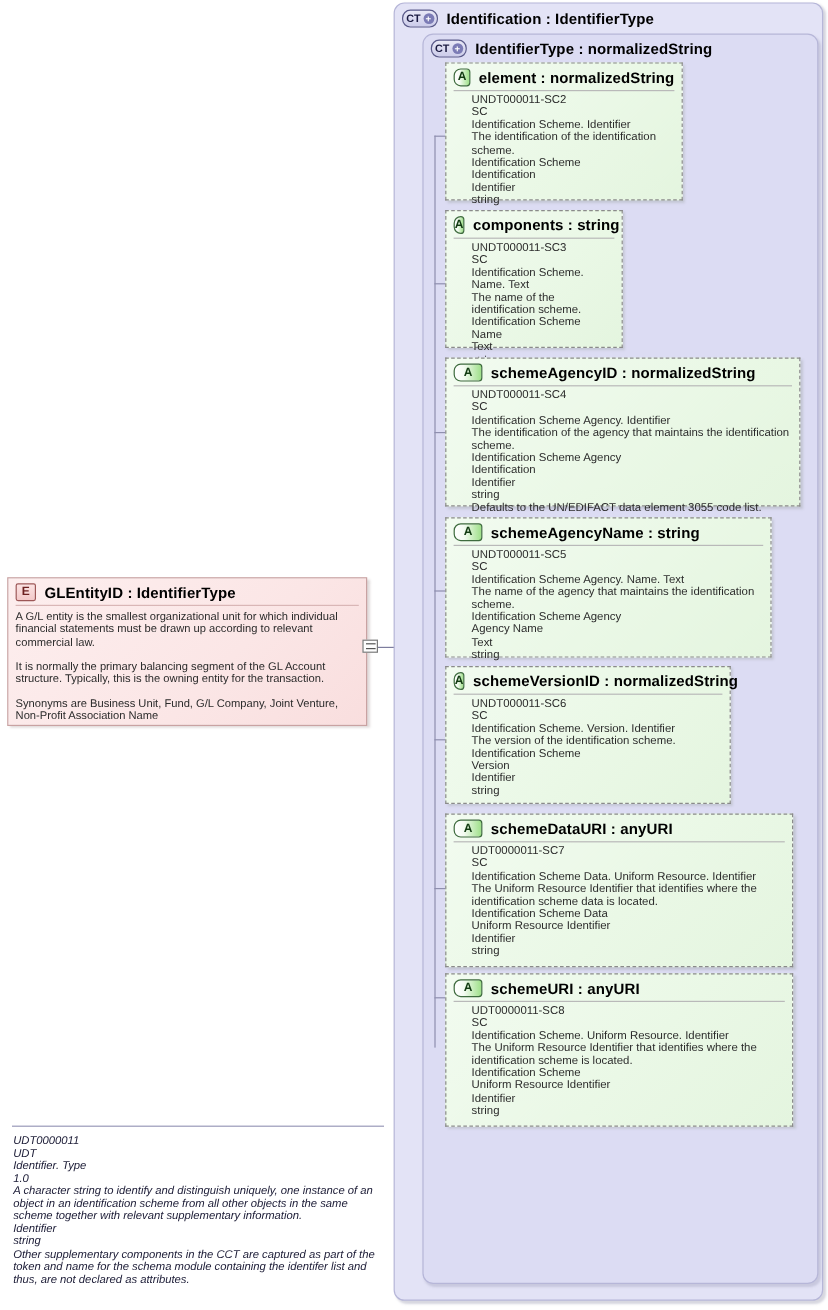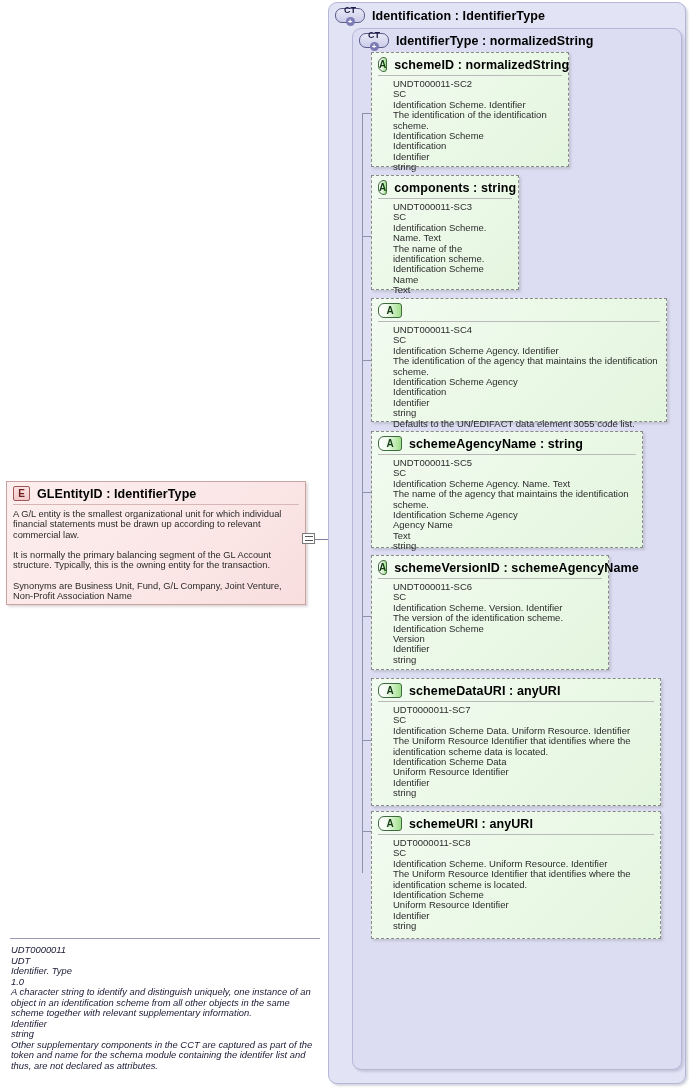--- a/index.html
+++ b/index.html
@@ -18,21 +18,21 @@
   .title-row{display:flex;align-items:center;gap:7px;}
   .box-title{font-weight:bold;font-size:12.5px;letter-spacing:.1px;white-space:nowrap;}
 
   
   .badge-ct{
     display:inline-flex;align-items:center;justify-content:center;gap:2px;
     width:30px;height:15px;
     border:1px solid #5b5b8a;border-radius:7px;
     background:linear-gradient(#e8e8f6,#ccccea);
     font-size:9px;font-weight:bold;color:#1a1a40;
-    line-height:1;padding:0 1px;box-sizing:border-box;flex-direction:column;
+    line-height:1;padding:0 1px;box-sizing:border-box;
   }
   .badge-ct .plus{
     display:inline-block;width:9px;height:9px;border-radius:50%;
     background:#7b7bb5;color:#fff;font-size:8px;line-height:9px;text-align:center;
     font-weight:bold;
   }
   
   .badge-a{
     display:inline-flex;align-items:center;justify-content:center;
     width:24px;height:15px;box-sizing:border-box;
@@ -182,21 +182,21 @@
   <div class="hline" style="left:362px;top:360px;width:12px;"></div>
   <div class="hline" style="left:362px;top:492px;width:12px;"></div>
   <div class="hline" style="left:362px;top:616px;width:12px;"></div>
   <div class="hline" style="left:362px;top:740px;width:12px;"></div>
   <div class="hline" style="left:362px;top:831px;width:12px;"></div>
   <div class="vline" style="left:362px;top:831px;height:42px;"></div>
 
   <div class="attr" style="left:371px;top:52px;width:198px;height:115px;">
     <div class="title-row">
       <span class="badge-a">A</span>
-      <span class="box-title">schemeID : normalizedString</span>
+      <span class="box-title">element : normalizedString</span>
     </div>
     <div class="hr"></div>
     <div class="doc">UNDT000011-SC2
 SC
 Identification Scheme. Identifier
 The identification of the identification scheme.
 Identification Scheme
 Identification
 Identifier
 string</div>
@@ -214,20 +214,21 @@
 The name of the identification scheme.
 Identification Scheme
 Name
 Text
 string</div>
   </div>
 
   <div class="attr" style="left:371px;top:298px;width:296px;height:124px;">
     <div class="title-row">
       <span class="badge-a">A</span>
+      <span class="box-title">schemeAgencyID : normalizedString</span>
     </div>
     <div class="hr"></div>
     <div class="doc">UNDT000011-SC4
 SC
 Identification Scheme Agency. Identifier
 The identification of the agency that maintains the identification scheme.
 Identification Scheme Agency
 Identification
 Identifier
 string
@@ -246,21 +247,21 @@
 The name of the agency that maintains the identification scheme.
 Identification Scheme Agency
 Agency Name
 Text
 string</div>
   </div>
 
   <div class="attr" style="left:371px;top:555px;width:238px;height:115px;">
     <div class="title-row">
       <span class="badge-a">A</span>
-      <span class="box-title">schemeVersionID : schemeAgencyName</span>
+      <span class="box-title">schemeVersionID : normalizedString</span>
     </div>
     <div class="hr"></div>
     <div class="doc">UNDT000011-SC6
 SC
 Identification Scheme. Version. Identifier
 The version of the identification scheme.
 Identification Scheme
 Version
 Identifier
 string</div>

